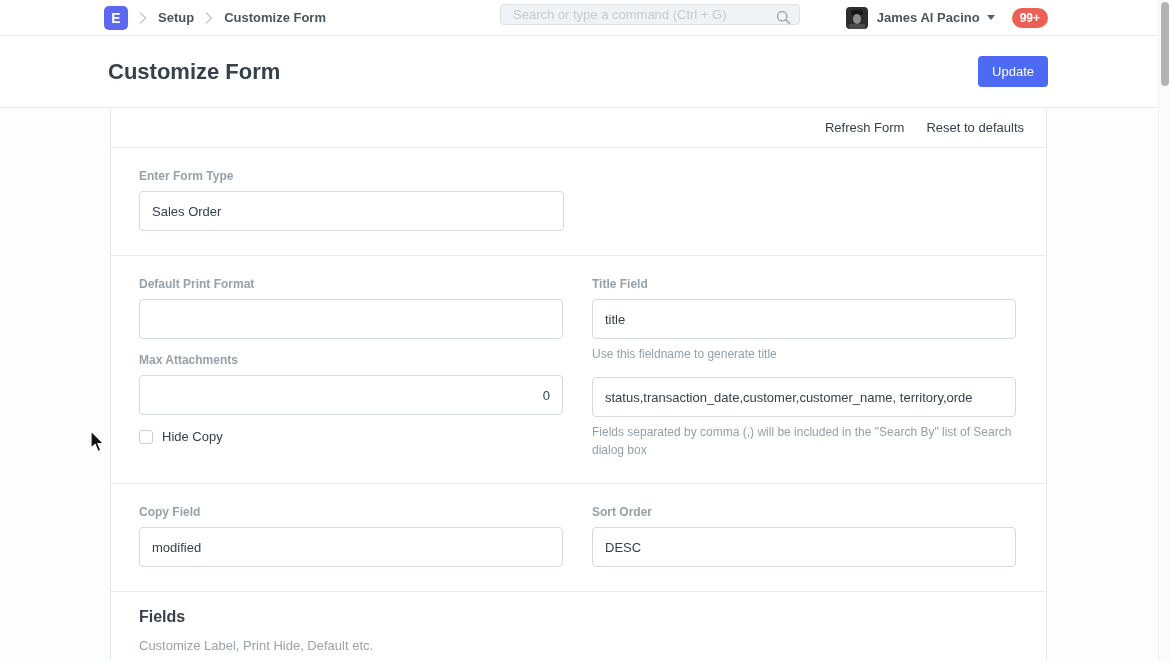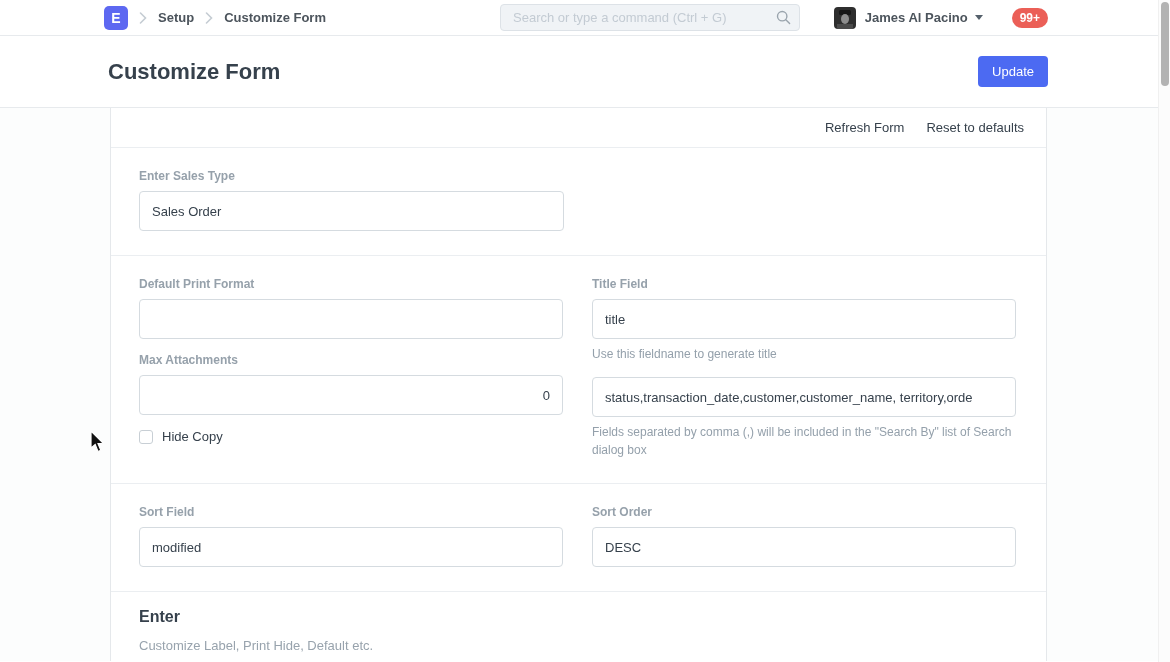--- a/index.html
+++ b/index.html
@@ -15,39 +15,39 @@
   }
   .navbar-left { display:flex; align-items:center; gap:11px; }
   .logo {
     width:24px; height:24px; border-radius:5px; background:var(--brand,#5d68f1);
     color:#fff; font-size:14px; font-weight:700; display:flex;
     align-items:center; justify-content:center; cursor:pointer; text-decoration:none;
   }
   .crumb { font-size:13px; font-weight:700; color:#4c545c; text-decoration:none; cursor:pointer; }
   .chev { display:block; }
   .nav-search {
-    position:absolute; left:500px; top:4px; width:300px; height:27px;
+    position:absolute; left:500px; top:4px; width:300px; height:21px;
   }
   .nav-search input {
     width:100%; height:100%; background:#f0f3f6; border:1px solid #dde2e7;
     border-radius:4px; padding:0 30px 0 12px; font-size:13px; color:#36414c;
     font-family:inherit; outline:none;
   }
   .nav-search input::placeholder { color:#c3cbd3; }
   .nav-search .mag { position:absolute; right:9px; top:6px; }
   .navbar-right { margin-left:auto; display:flex; align-items:center;padding-left:40px; }
   .avatar { width:22px; height:22px; border-radius:4px; overflow:hidden; display:block; cursor:pointer; }
   .user-menu { display:flex; align-items:center; margin-left:9px; cursor:pointer; text-decoration:none; }
   .user-name { font-size:13px; font-weight:700; color:#4c545c; }
   .caret {
     width:0; height:0; border-left:4px solid transparent; border-right:4px solid transparent;
     border-top:5px solid #55606b; margin-left:7px; display:inline-block;
   }
   .noti-badge {
-    margin-left:29px; background:var(--badge,#eb5f57); color:#fff; font-size:12px;
+    margin-left:17px; background:var(--badge,#eb5f57); color:#fff; font-size:12px;
     font-weight:700; padding:4px 8px; border-radius:10px; line-height:1; cursor:pointer;
   }
   
   .page-head {
     height:72px; background:#fff; border-bottom:1px solid #e7eaed;
     display:flex; align-items:center; padding:0 122px 0 108px;
   }
   .page-title { font-size:22px; font-weight:700; color:#36414c; }
   .btn-primary {
     margin-left:auto; background:var(--primary,#4c6af2); color:#fff; border:none;
@@ -149,21 +149,21 @@
 <div class="page-body">
   <div class="card">
 
     <div class="card-toolbar">
       <a>Refresh Form</a>
       <a>Reset to defaults</a>
     </div>
 
     <section class="form-section">
       <div class="field col">
-        <label>Enter Sales Type</label>
+        <label>Enter Form Type</label>
         <input class="form-control" type="text" value="Sales Order" style="">
       </div>
     </section>
 
     <section class="form-section two-col">
       <div class="col">
         <div class="field">
           <label>Default Print Format</label>
           <input class="form-control" type="text" value="" style="">
         </div>
@@ -185,34 +185,34 @@
         <div class="field">
           <input class="form-control" type="text" value="status,transaction_date,customer,customer_name, territory,orde" style="">
           <div class="help-text">Fields separated by comma (,) will be included in the "Search By" list of Search dialog box</div>
         </div>
       </div>
     </section>
 
     <section class="form-section two-col">
       <div class="col">
         <div class="field">
-          <label>Sort Field</label>
+          <label>Copy Field</label>
           <input class="form-control" type="text" value="modified" style="">
         </div>
       </div>
       <div class="col">
         <div class="field">
           <label>Sort Order</label>
           <input class="form-control" type="text" value="DESC" style="">
         </div>
       </div>
     </section>
 
     <section class="fields-section">
-      <h2>Enter</h2>
+      <h2>Fields</h2>
       <div class="fields-desc">Customize Label, Print Hide, Default etc.</div>
       <div class="help-row">Help</div>
 
     </section>
 
   </div>
 </div>
 
 <div class="scrollbar">
   <div class="scroll-thumb"></div>

